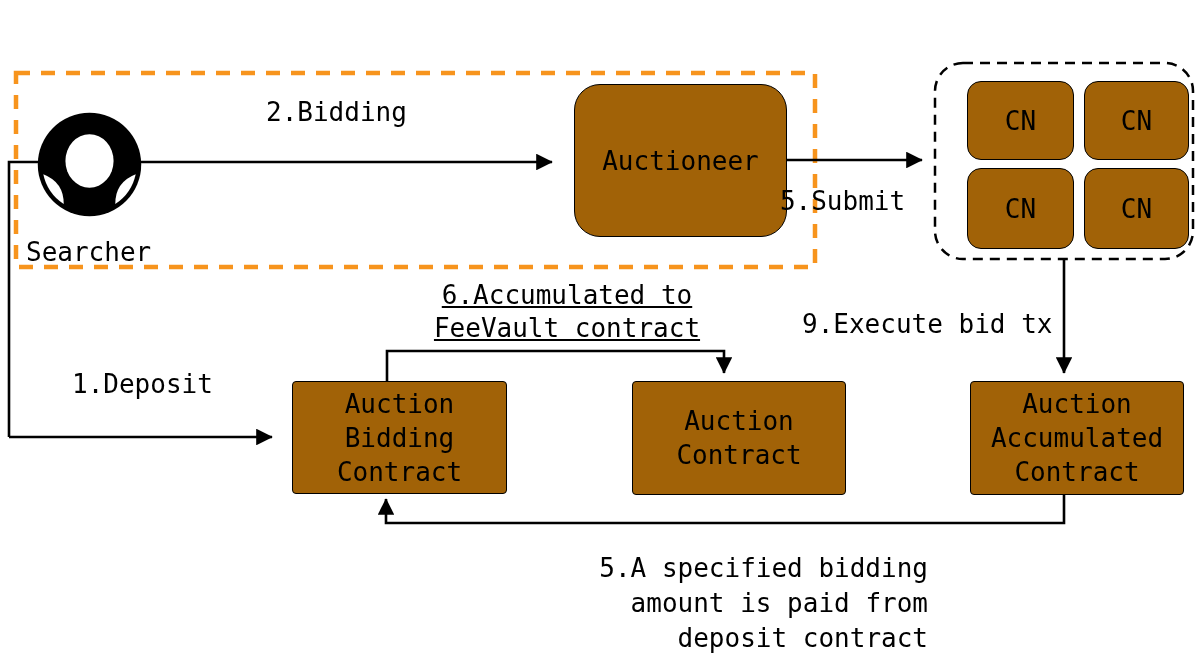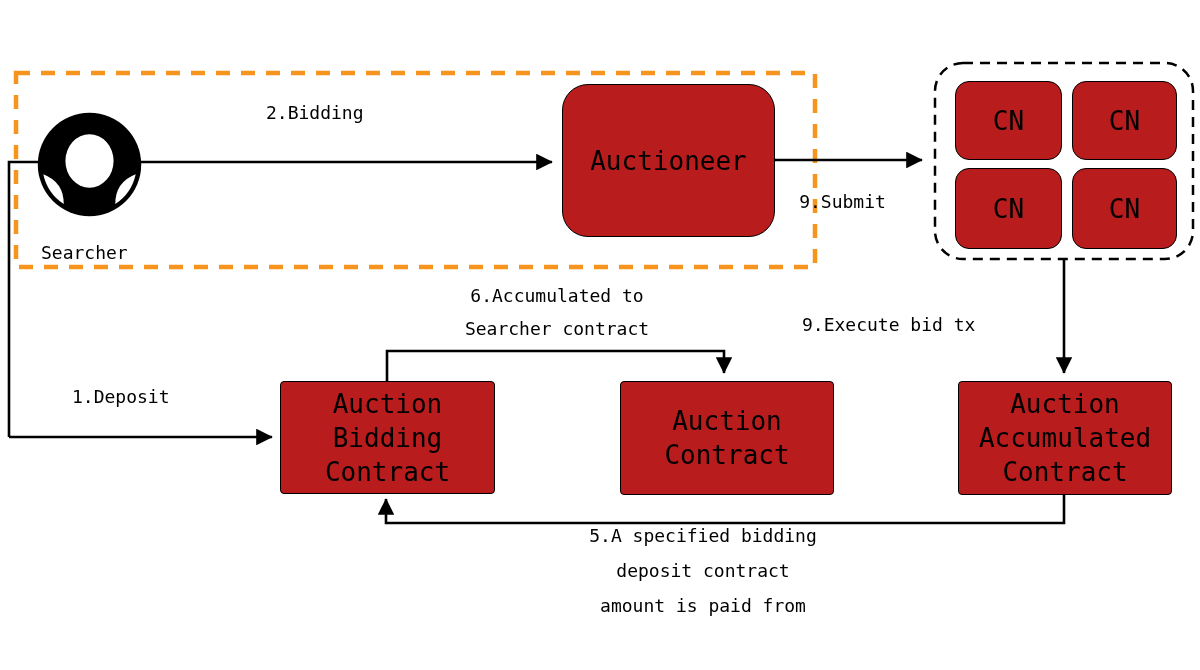--- a/index.html
+++ b/index.html
@@ -7,37 +7,38 @@
     position:relative;
     width:1200px;height:670px;
     background:#ffffff;
     font-family:"DejaVu Sans Mono","Liberation Mono",monospace;
     color:#000;
     overflow:hidden;
   }
   svg.layer{position:absolute;left:0;top:0;}
   .lbl{
     position:absolute;
-    font-size:18px;
+    font-size:26px;
     line-height:33px;
     white-space:pre;
     color:#000;
   }
   .lbl.center{text-align:center;white-space:normal;}
   .node{
     position:absolute;
-    background:#b91c1c;
+    background:#a16207;
     border:1.7px solid #000;
     display:flex;
     flex-direction:column;
     align-items:center;
     justify-content:center;
     font-size:26px;
     line-height:34px;
     text-align:center;
+    margin-left:12px;
   }
   .big{border-radius:26px;align-items:center;}
   .contract{border-radius:4px;}
   .cn{border-radius:14px;line-height:28px;}
 </style>
 </head>
 <body>
 
 <div id="canvas">
 
@@ -99,36 +100,36 @@
   <div class="node cn" style="left:1072px;top:81px;width:103px;height:77px;">
     <span>CN</span>
   </div>
   <div class="node cn" style="left:955px;top:168px;width:105px;height:79px;">
     <span>CN</span>
   </div>
   <div class="node cn" style="left:1072px;top:168px;width:103px;height:79px;">
     <span>CN</span>
   </div>
 
-  <div class="lbl" style="left:41px;top:236px;">Searcher</div>
+  <div class="lbl" style="left:26px;top:236px;">Searcher</div>
 
-  <div class="lbl" style="left:72px;top:380px;">1.Deposit</div>
+  <div class="lbl" style="left:72px;top:368px;">1.Deposit</div>
 
   <div class="lbl" style="left:266px;top:96px;">2.Bidding</div>
 
   <div class="lbl center" style="left:750px;top:185px;width:185px;">
-    <div>9.Submit</div>
+    <div>5.Submit</div>
   </div>
 
   <div class="lbl" style="left:802px;top:308px;">9.Execute bid tx</div>
 
-  <div class="lbl center" style="left:478px;top:518px;width:450px;line-height:35px;">
+  <div class="lbl center" style="left:478px;top:551px;width:450px;line-height:35px;text-align:right;">
     <div>5.A specified bidding</div>
+    <div>amount is paid from</div>
     <div>deposit contract</div>
-    <div>amount is paid from</div>
   </div>
 
-  <div class="lbl center" style="left:422px;top:279px;width:270px;">
+  <div class="lbl center" style="left:432px;top:279px;width:270px;text-decoration:underline;">
     <div>6.Accumulated to</div>
-    <div>Searcher contract</div>
+    <div>FeeVault contract</div>
   </div>
 
 </div>
 
 </body></html>

